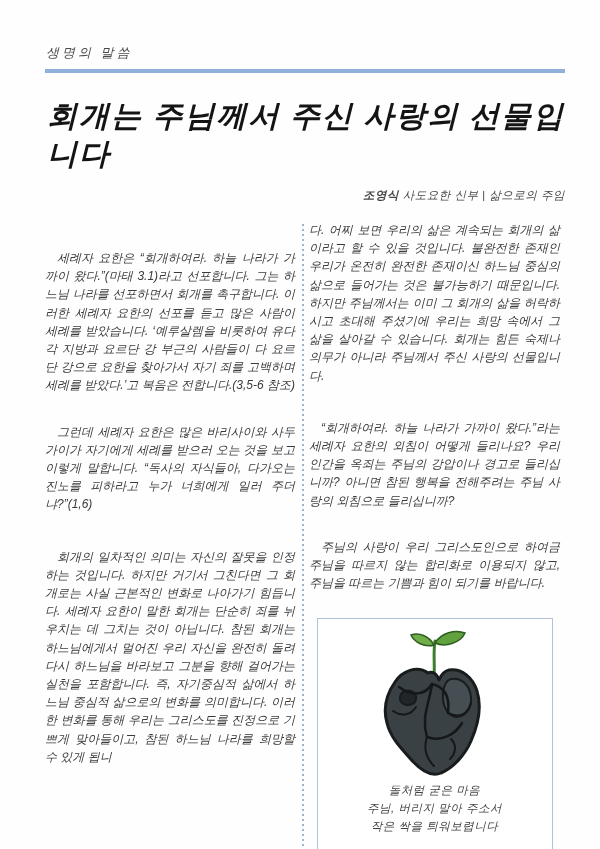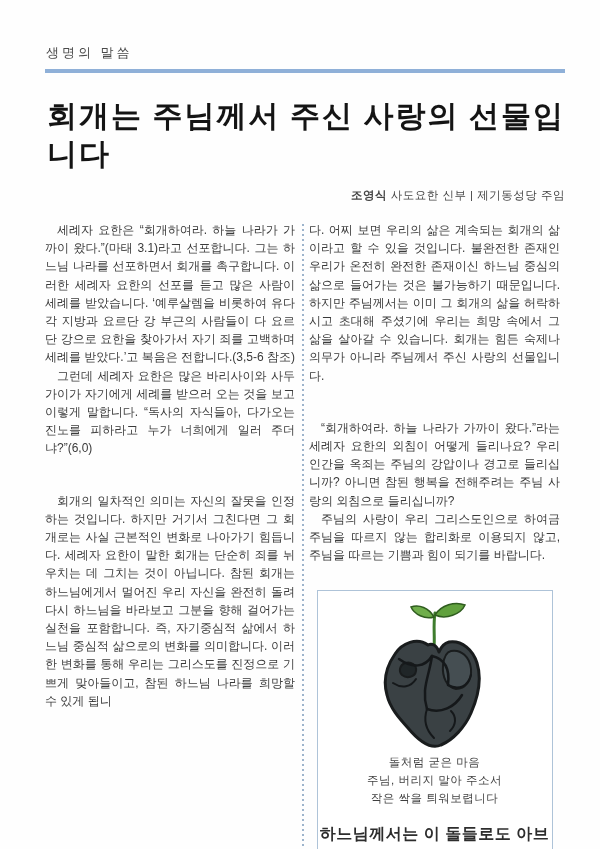--- a/index.html
+++ b/index.html
@@ -1,66 +1,67 @@
 <!DOCTYPE html>
 <html><head>
 <meta charset="utf-8">
 <style>
   html,body{margin:0;padding:0;background:#e9e9e9;}
   .page{
     width:600px;height:849px;background:#fefefe;position:relative;
     box-sizing:border-box;padding:44px 35px 0 45px;overflow:hidden;
     font-family:"Liberation Sans","DejaVu Sans",sans-serif;color:#3d3d3d;
     margin:0 auto;
+    font-style:italic;
   }
   .kicker{font-size:13px;letter-spacing:3px;color:#4a4a4a;margin:0 0 7px 1px;}
   .rule{height:4px;background:#8fb0d8;margin:0 0 24px 0;}
   .title{
     font-family:"Liberation Serif","DejaVu Serif",serif;
     font-size:30px;font-weight:bold;color:#141414;letter-spacing:2px;
     margin:0 0 16px 2px;line-height:1.25;
   }
   .byline{text-align:right;font-size:11.5px;color:#454545;margin:0 0 18px 0;letter-spacing:0.5px;}
   .byline .author{font-weight:bold;margin-top:28px;}
   .columns{display:flex;align-items:flex-start;}
   .col-left{width:250px;}
   .divider{
     width:2px;height:622px;margin:3px 5px 0 7px;flex:none;
     background-image:repeating-linear-gradient(to bottom,#9db4cc 0px,#9db4cc 2px,transparent 2px,transparent 5px);
   }
   .col-right{width:251px;}
   p.body{margin:0;font-size:12px;line-height:18.2px;text-align:justify;color:#3a3a3a;}
-  p.indent{text-indent:12px;}
+  p.indent{text-indent:12px;margin-top:28px;}
   p.gap{margin-top:34px;}
   .figure-box{
     margin:26px auto 0;width:236px;height:278px;box-sizing:border-box;
     border:1px solid #aec3d8;background:#ffffff;text-align:center;padding-top:8px;
   }
   .illus{display:block;margin:2px auto 4px;}
   .caption{font-size:11.5px;line-height:18px;color:#3f3f3f;letter-spacing:0.5px;}
   .caption div{margin:0;}
   .quote{margin-top:15px;font-weight:bold;font-size:16px;line-height:23px;color:#2d2d2d;letter-spacing:0.5px;}
 </style>
 </head>
 <body>
 
 <div class="page">
 
   <div class="kicker">생명의 말씀</div>
   <div class="rule"></div>
 
   <h1 class="title">회개는 주님께서 주신 사랑의 선물입니다</h1>
 
-  <div class="byline"><span class="author">조영식</span><span> 사도요한 신부 | 제기동성당 주임</span></div>
+  <div class="byline"><span class="author">조영식</span><span> 사도요한 신부 | 삶으로의 주임</span></div>
 
   <div class="columns">
 
     <div class="col-left">
       <p class="body indent">세례자 요한은 “회개하여라. 하늘 나라가 가까이 왔다.”(마태 3.1)라고 선포합니다. 그는 하느님 나라를 선포하면서 회개를 촉구합니다. 이러한 세례자 요한의 선포를 듣고 많은 사람이 세례를 받았습니다. ‘예루살렘을 비롯하여 유다 각 지방과 요르단 강 부근의 사람들이 다 요르단 강으로 요한을 찾아가서 자기 죄를 고백하며 세례를 받았다.’고 복음은 전합니다.(3,5-6 참조)</p>
-      <p class="body indent">그런데 세례자 요한은 많은 바리사이와 사두가이가 자기에게 세례를 받으러 오는 것을 보고 이렇게 말합니다. “독사의 자식들아, 다가오는 진노를 피하라고 누가 너희에게 일러 주더냐?”(6,0)</p>
+      <p class="body indent">그런데 세례자 요한은 많은 바리사이와 사두가이가 자기에게 세례를 받으러 오는 것을 보고 이렇게 말합니다. “독사의 자식들아, 다가오는 진노를 피하라고 누가 너희에게 일러 주더냐?”(1,6)</p>
       <p class="body indent gap">회개의 일차적인 의미는 자신의 잘못을 인정하는 것입니다. 하지만 거기서 그친다면 그 회개로는 사실 근본적인 변화로 나아가기 힘듭니다. 세례자 요한이 말한 회개는 단순히 죄를 뉘우치는 데 그치는 것이 아닙니다. 참된 회개는 하느님에게서 멀어진 우리 자신을 완전히 돌려 다시 하느님을 바라보고 그분을 향해 걸어가는 실천을 포함합니다. 즉, 자기중심적 삶에서 하느님 중심적 삶으로의 변화를 의미합니다. 이러한 변화를 통해 우리는 그리스도를 진정으로 기쁘게 맞아들이고, 참된 하느님 나라를 희망할 수 있게 됩니</p>
     </div>
 
     <div class="divider"></div>
 
     <div class="col-right">
       <p class="body">다. 어찌 보면 우리의 삶은 계속되는 회개의 삶이라고 할 수 있을 것입니다. 불완전한 존재인 우리가 온전히 완전한 존재이신 하느님 중심의 삶으로 들어가는 것은 불가능하기 때문입니다. 하지만 주님께서는 이미 그 회개의 삶을 허락하시고 초대해 주셨기에 우리는 희망 속에서 그 삶을 살아갈 수 있습니다. 회개는 힘든 숙제나 의무가 아니라 주님께서 주신 사랑의 선물입니다.</p>
       <p class="body indent gap">“회개하여라. 하늘 나라가 가까이 왔다.”라는 세례자 요한의 외침이 어떻게 들리나요? 우리 인간을 옥죄는 주님의 강압이나 경고로 들리십니까? 아니면 참된 행복을 전해주려는 주님 사랑의 외침으로 들리십니까?</p>
       <p class="body indent">주님의 사랑이 우리 그리스도인으로 하여금 주님을 따르지 않는 합리화로 이용되지 않고, 주님을 따르는 기쁨과 힘이 되기를 바랍니다.</p>
 

